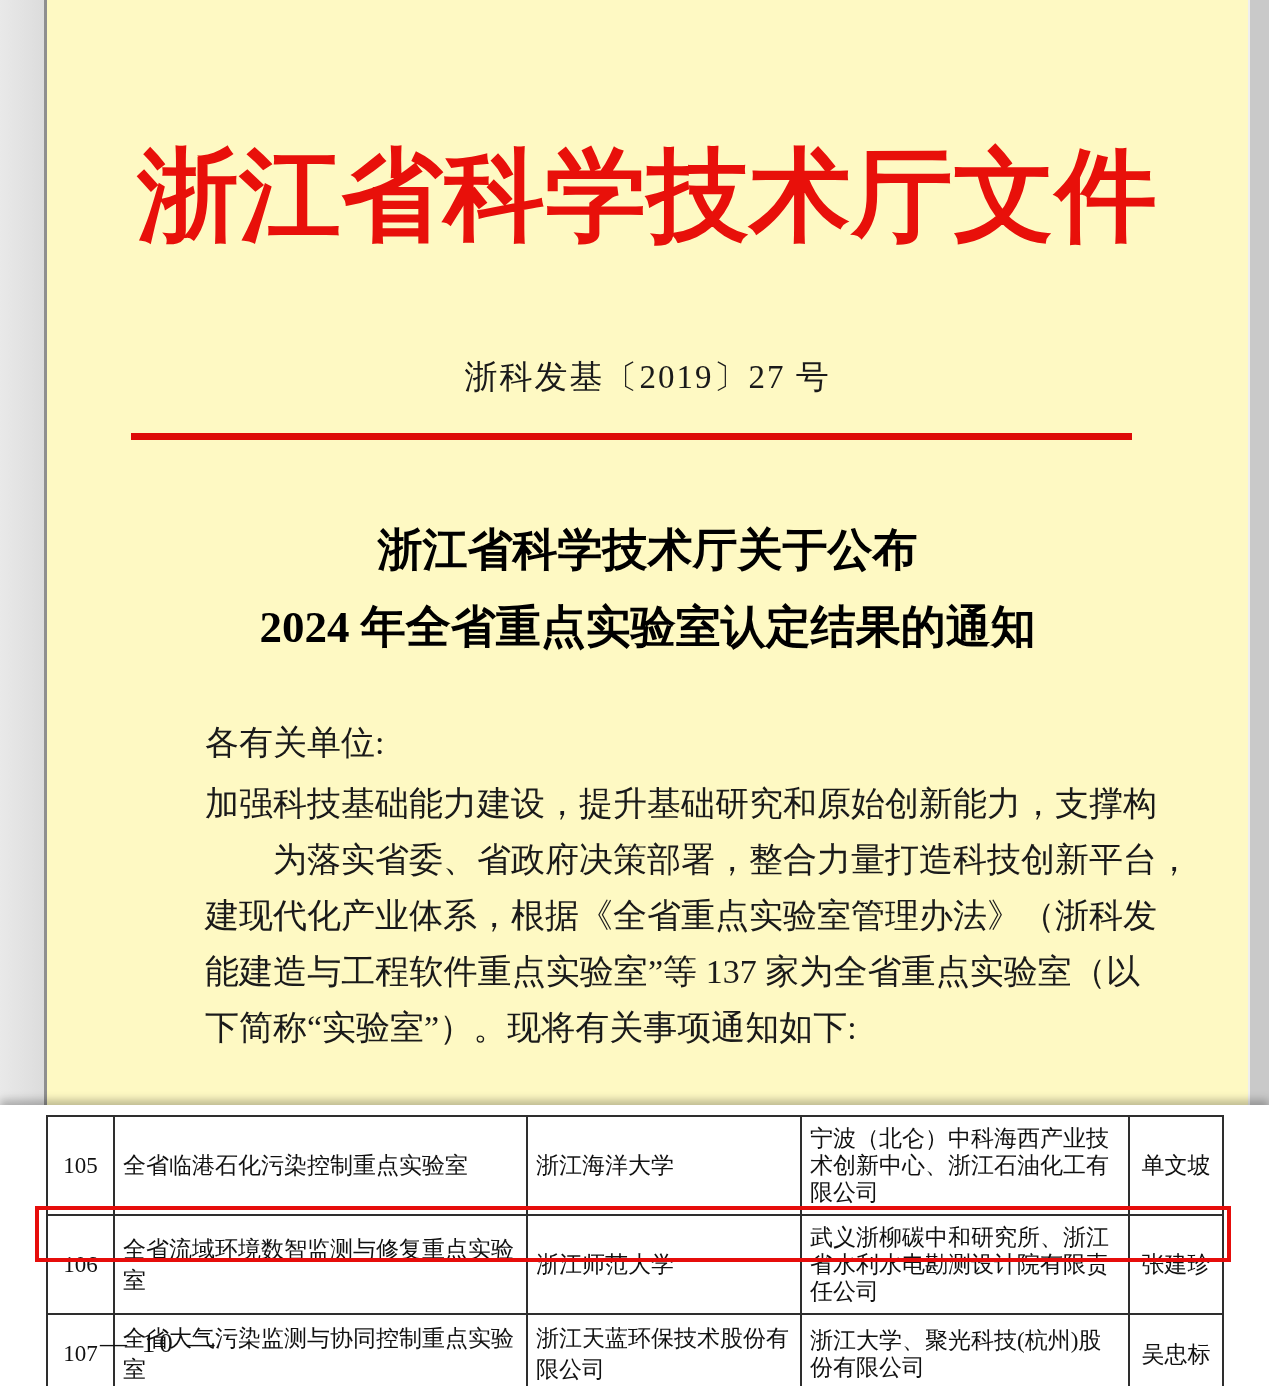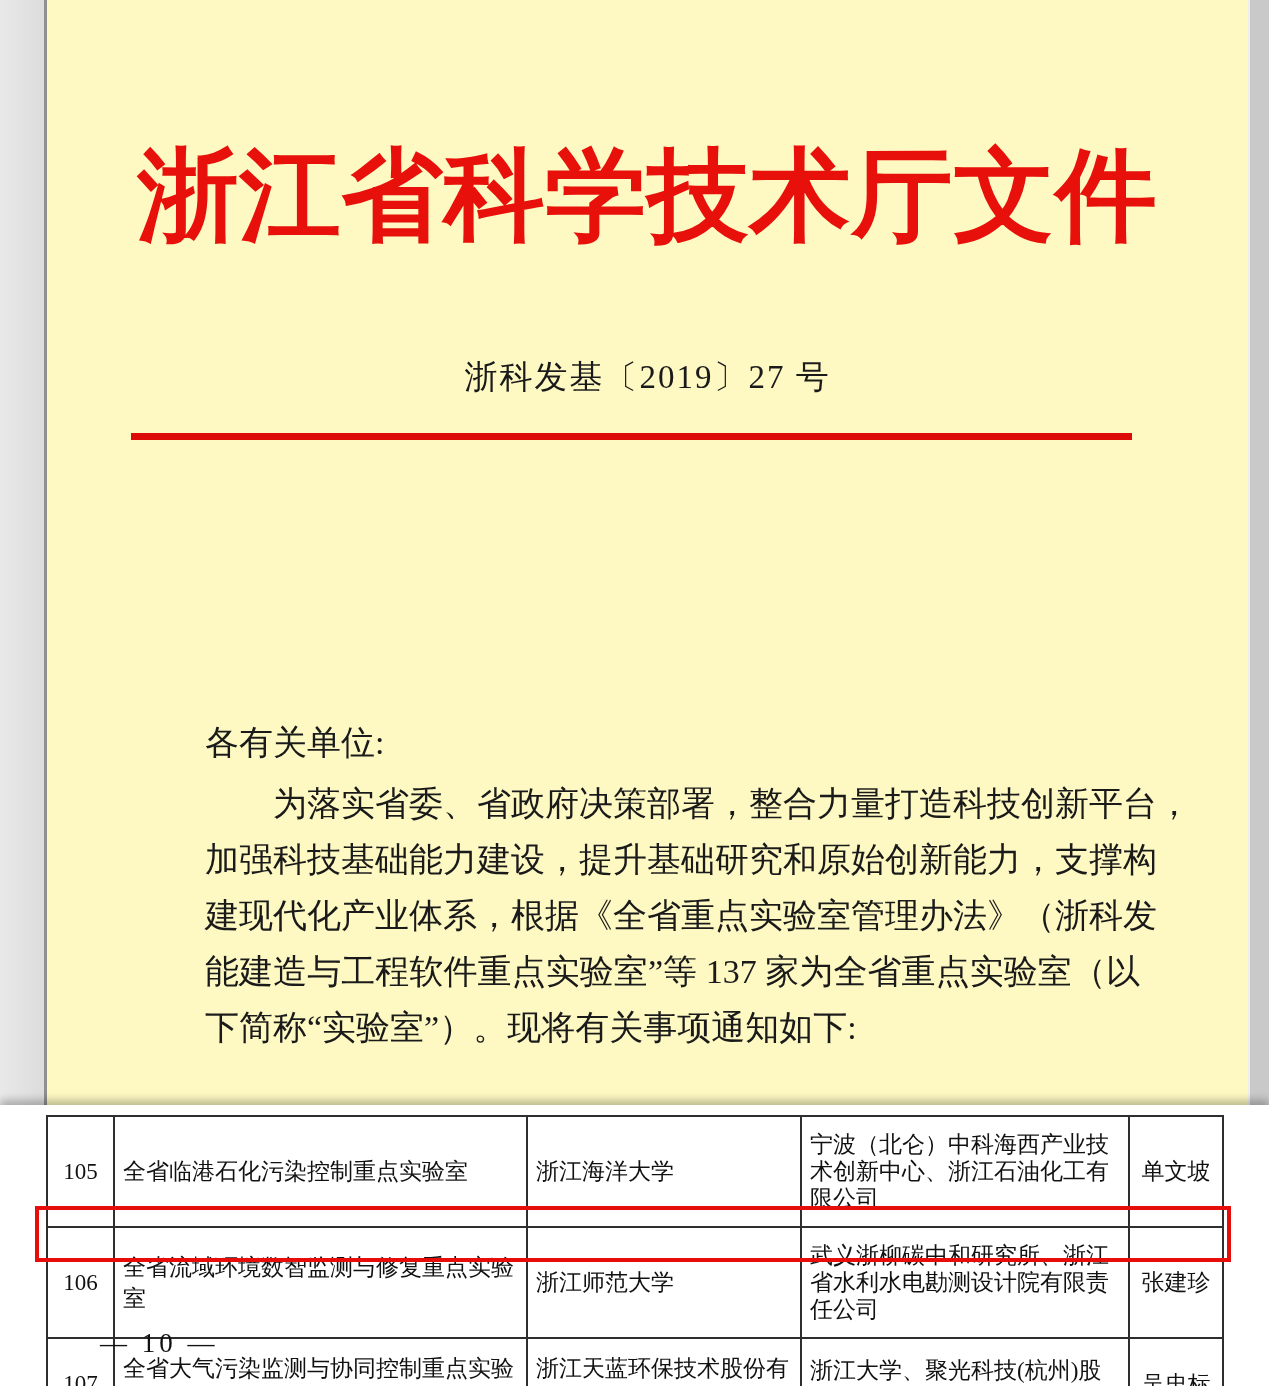--- a/index.html
+++ b/index.html
@@ -68,21 +68,21 @@
   }
   table.results{
     position:absolute;left:46px;top:10px;
     border-collapse:collapse;table-layout:fixed;
     width:1176px;
     font-size:23px;color:#111;
   }
   table.results td{
     border:2px solid #2e2e2e;
     vertical-align:middle;
-    padding:14px 8px;
+    padding:8px 8px;
     height:45px;
     overflow:hidden;
   }
   td.c-no{text-align:center;padding:2px 2px;}
   td.c-lab{padding-left:12px;}
   td.c-inst{padding-left:12px;}
   td.c-partners{padding-left:12px;line-height:27px;font-size:23px;}
   td.c-director{text-align:center;}
   .highlight-box{
     position:absolute;left:35px;top:1206px;width:1188px;height:48px;
@@ -103,26 +103,30 @@
 
   <div class="left-strip"></div>
   <div class="right-strip"></div>
 
   <div class="header-title">浙江省科学技术厅文件</div>
 
   <div class="doc-number">浙科发基〔2019〕27 号</div>
 
   <div class="red-divider"></div>
 
+  <div class="notice-title">
+    <div class="line1">浙江省科学技术厅关于公布</div>
+    <div class="line2">2024 年全省重点实验室认定结果的通知</div>
+  </div>
 
   <div class="salutation">各有关单位:</div>
 
   <div class="body-paragraph">
+    <div class="body-line">加强科技基础能力建设，提升基础研究和原始创新能力，支撑构</div>
     <div class="body-line first">为落实省委、省政府决策部署，整合力量打造科技创新平台，</div>
-    <div class="body-line">加强科技基础能力建设，提升基础研究和原始创新能力，支撑构</div>
     <div class="body-line">建现代化产业体系，根据《全省重点实验室管理办法》（浙科发</div>
     <div class="body-line">能建造与工程软件重点实验室”等 137 家为全省重点实验室（以</div>
     <div class="body-line last">下简称“实验室”）。现将有关事项通知如下:</div>
   </div>
 
   <div class="table-section">
     <table class="results">
       <colgroup>
         <col style="width:67px">
           <col style="width:413px">

